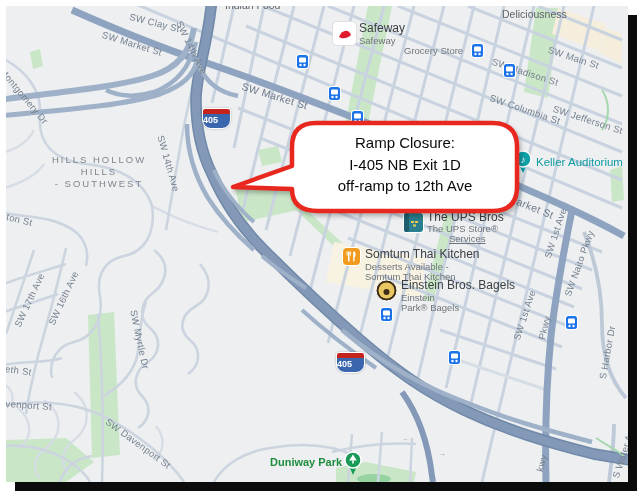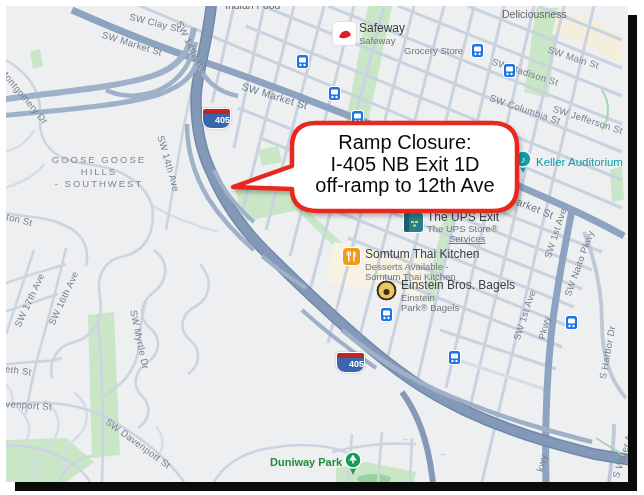--- a/index.html
+++ b/index.html
@@ -12,26 +12,26 @@
   .lbl-big{font-size:10.5px;color:#6e7a89;}
   .nbhd{position:absolute;left:18px;top:148px;width:150px;text-align:center;color:#7f868e;
         font-size:9.5px;letter-spacing:2px;font-weight:500;line-height:12px;}
   .poi-title{position:absolute;font-size:12px;color:#3c4043;white-space:nowrap;}
   .poi-sub{position:absolute;font-size:9.5px;color:#70757a;white-space:nowrap;line-height:10px;}
   .poi-top{position:absolute;font-size:10.5px;color:#5f6368;white-space:nowrap;}
   .busicon{position:absolute;width:11px;height:13px;background:#1a73e8;border-radius:2.5px;
            box-shadow:0 0 0 1px #fff;display:flex;align-items:center;justify-content:center;}
   .shield{position:absolute;width:27px;height:19px;border:1.5px solid #fff;border-radius:3px 3px 9px 9px;
           background:linear-gradient(#c5231d 0 5px,#3a66ad 5px);color:#fff;font-size:9px;font-weight:bold;
-          text-align:right;line-height:23px;box-shadow:0 0 2px rgba(0,0,0,.3);}
+          text-align:left;line-height:23px;box-shadow:0 0 2px rgba(0,0,0,.3);}
   .keller-label{position:absolute;font-size:11.5px;color:#0f9ba3;white-space:nowrap;}
   .duniway-label{position:absolute;font-size:11px;font-weight:700;color:#1e8e3e;white-space:nowrap;}
   #callout{position:absolute;left:0;top:0;filter:drop-shadow(2px 3px 2px rgba(0,0,0,.25));}
   #callout-text{position:absolute;left:290px;top:126px;width:218px;text-align:center;
-                font-size:20px;line-height:21.5px;color:#0a0a0a;}
+                font-size:15px;line-height:21.5px;color:#0a0a0a;}
   .arrow{position:absolute;font-size:8px;color:#98a2ae;}
   .pin{position:absolute;}
 </style>
 </head>
 <body>
 
 <div id="stage">
 <div id="map">
 
   <svg id="roads" width="622" height="476" viewBox="0 0 622 476">
@@ -174,21 +174,21 @@
   <span class="lbl" style="left:604px;top:470px;transform:rotate(-72deg)">S Water Ave</span>
   <span class="lbl" style="left:6px;top:318px;transform:rotate(-65deg)">SW 17th Ave</span>
   <span class="lbl" style="left:40px;top:316px;transform:rotate(-65deg)">SW 16th Ave</span>
   <span class="lbl" style="left:2px;top:205px;transform:rotate(14deg)">ton St</span>
   <span class="lbl" style="left:0px;top:357px;transform:rotate(8deg)">eth St</span>
   <span class="lbl" style="left:0px;top:392px;transform:rotate(4deg)">venport St</span>
   <span class="lbl" style="left:104px;top:410px;transform:rotate(36deg)">SW Davenport St</span>
   <span class="lbl" style="left:133px;top:303px;transform:rotate(78deg)">SW Myrtle Dr</span>
 
   <div class="nbhd">
-    <div>GOOSE GOOSE</div>
+    <div>HILLS HOLLOW</div>
     <div>HILLS</div>
     <div>- SOUTHWEST</div>
   </div>
 
   <div class="shield" style="left:196px;top:102px;"><span>405</span></div>
   <div class="shield" style="left:330px;top:346px;"><span>405</span></div>
 
   <div class="busicon" style="left:291px;top:49px;">
         <svg width="11" height="13">
           <rect x="2" y="2.5" width="7" height="5" rx="1" fill="#fff"></rect>
@@ -268,21 +268,21 @@
   <span class="keller-label" style="left:530px;top:150px;">Keller Auditorium</span>
 
   <div class="pin" style="left:398px;top:207px;width:19px;height:19px;background:#2a7e8d;border-radius:3px;box-shadow:0 0 0 1px #fff;">
     <svg width="19" height="19">
           <rect x="0" y="0" width="5" height="19" rx="2" fill="#1d5f6d"></rect>
           <rect x="7" y="8" width="3" height="2" fill="#e8c94f"></rect>
           <rect x="11" y="8" width="3" height="2" fill="#e8c94f"></rect>
           <rect x="9" y="11.5" width="3" height="2" fill="#e8c94f"></rect>
         </svg>
   </div>
-  <span class="poi-title" style="left:421px;top:204px;">The UPS Exit</span>
+  <span class="poi-title" style="left:421px;top:204px;">The UPS Bros</span>
   <span class="poi-sub" style="left:421px;top:218px;">The UPS Store®</span>
   <span class="poi-sub" style="left:443px;top:228px;text-decoration:underline;">Services</span>
 
   <div class="pin" style="left:337px;top:242px;width:17px;height:17px;background:#f09b1d;border-radius:4px;box-shadow:0 0 0 1px #fff;">
     <svg width="17" height="17">
           <rect x="5" y="3.5" width="1.5" height="10" fill="#fff"></rect>
           <rect x="3.6" y="3.5" width="1" height="4" fill="#fff"></rect>
           <rect x="6.9" y="3.5" width="1" height="4" fill="#fff"></rect>
           <path d="M11.5,3.5 C13,5 13,8 11.5,9.5 L11.5,13.5 L10.2,13.5 L10.2,3.5 Z" fill="#fff"></path>
         </svg>

